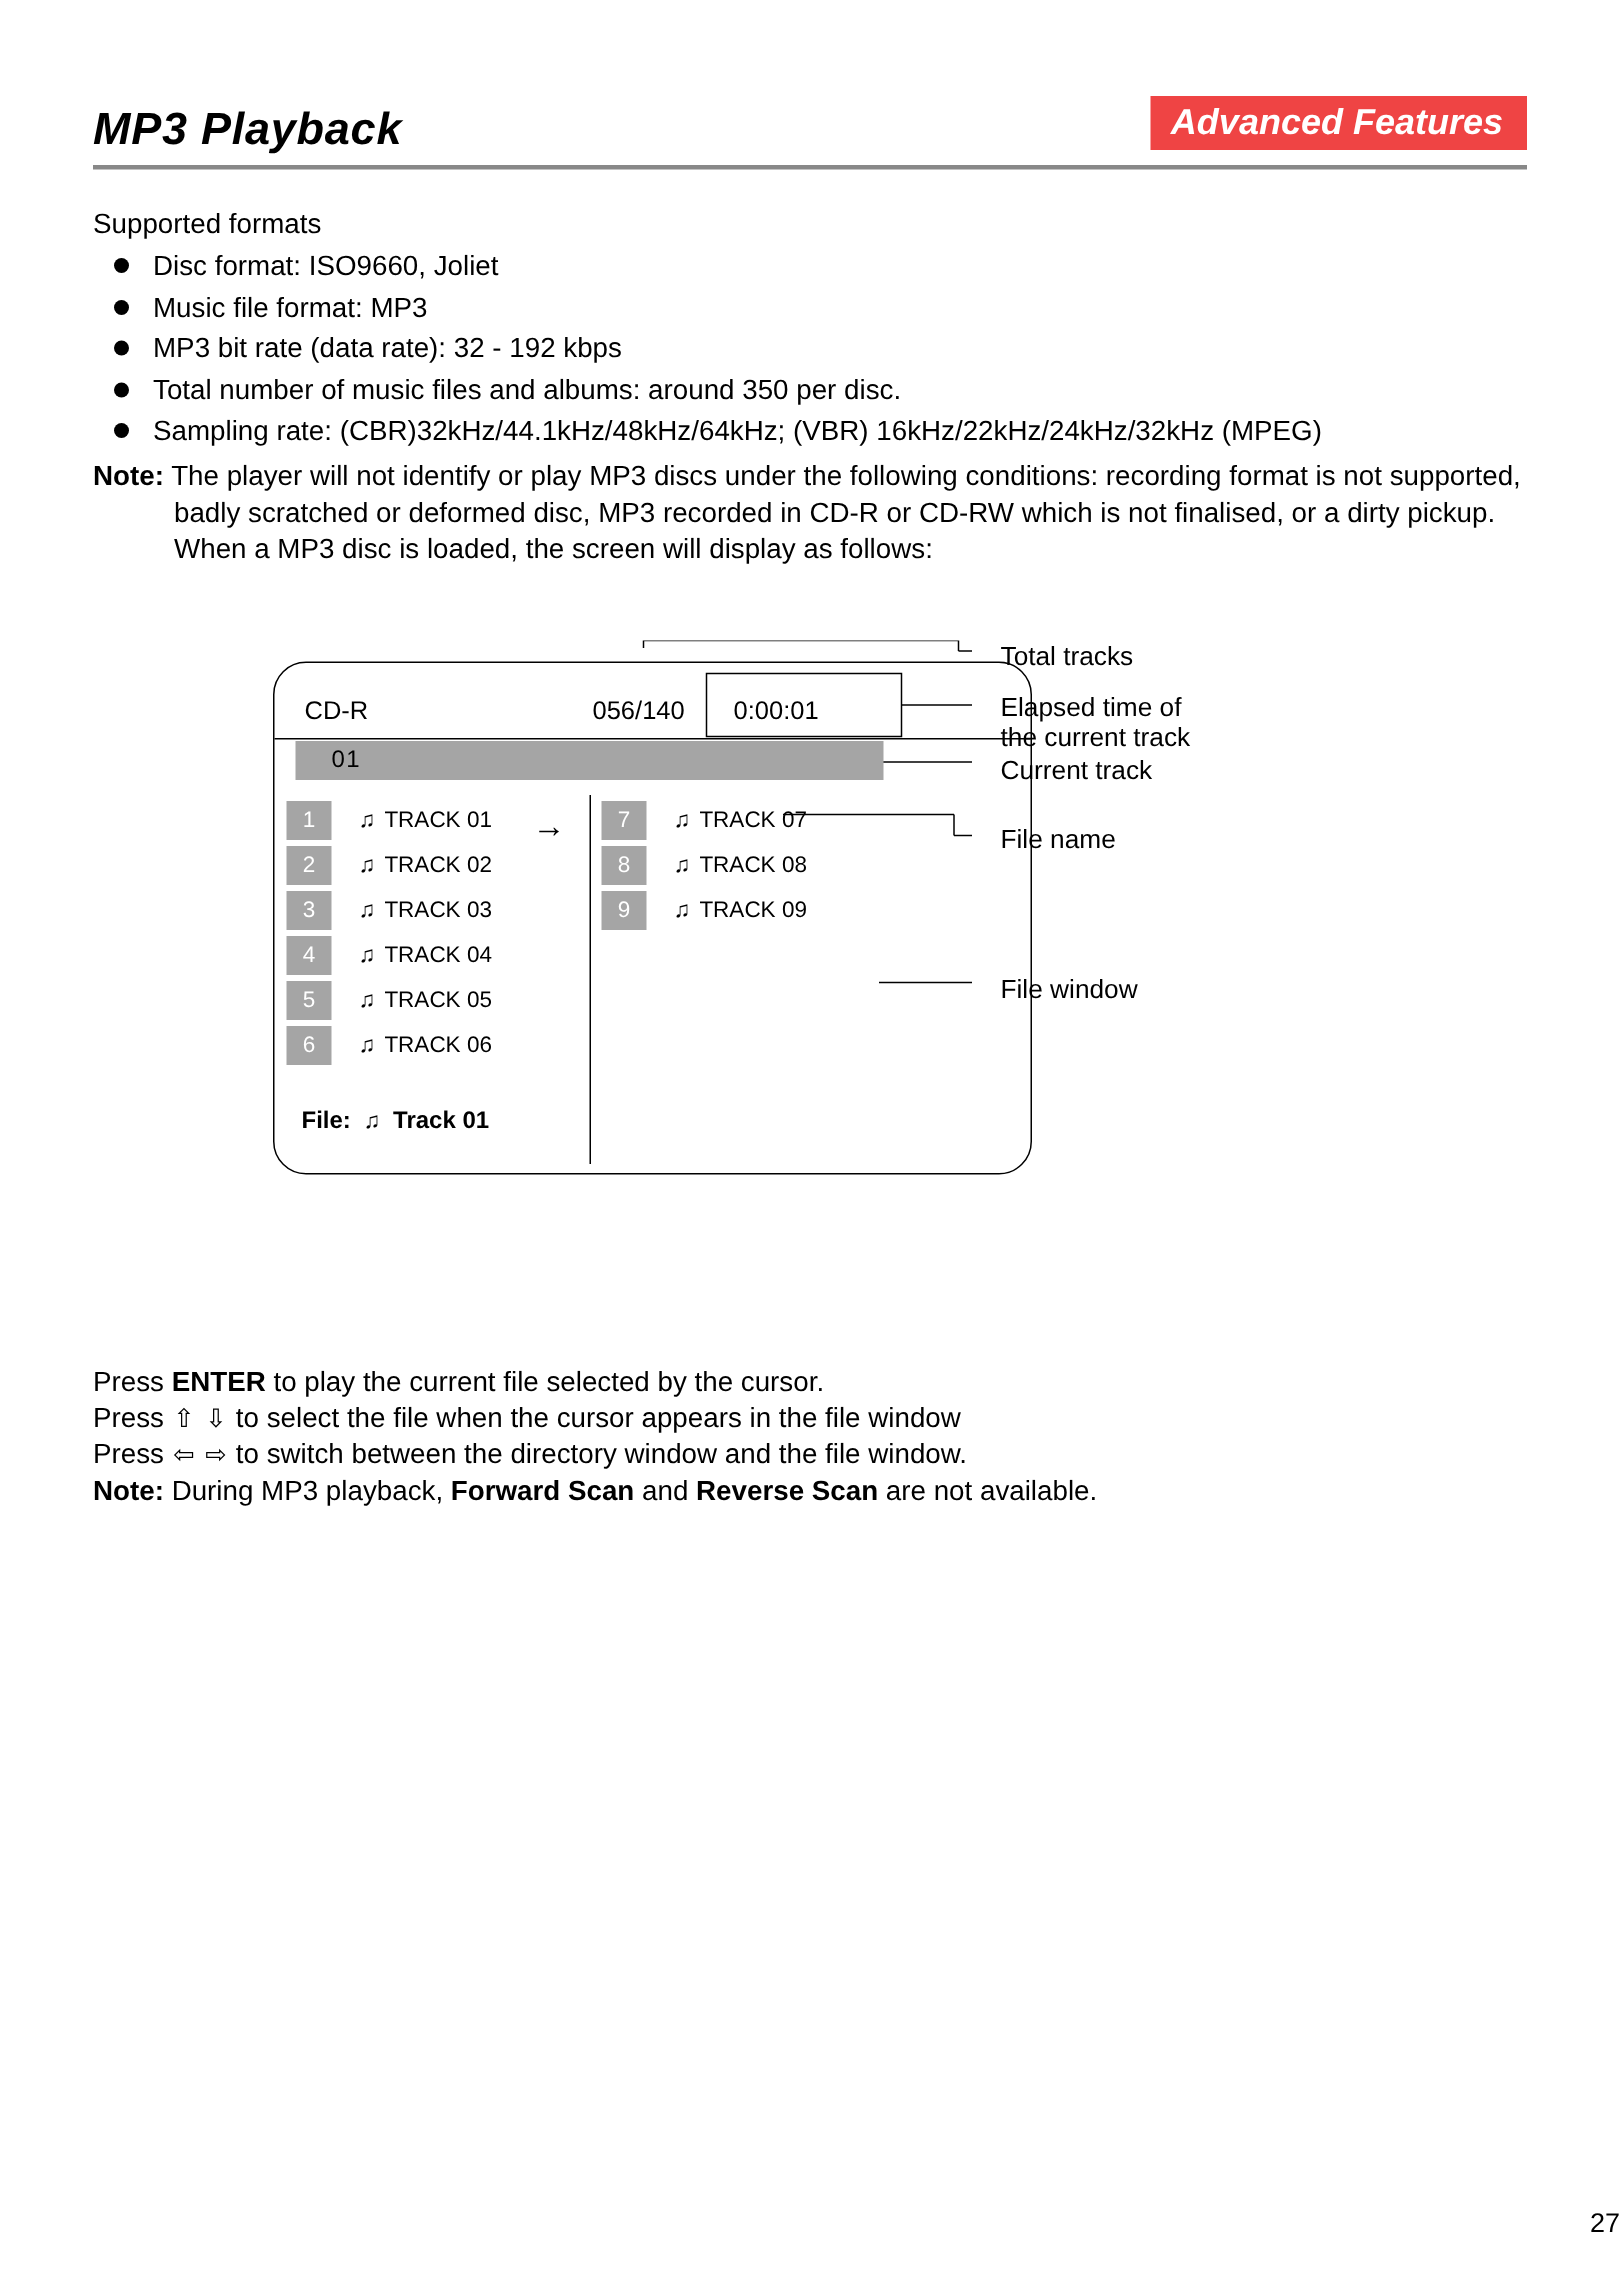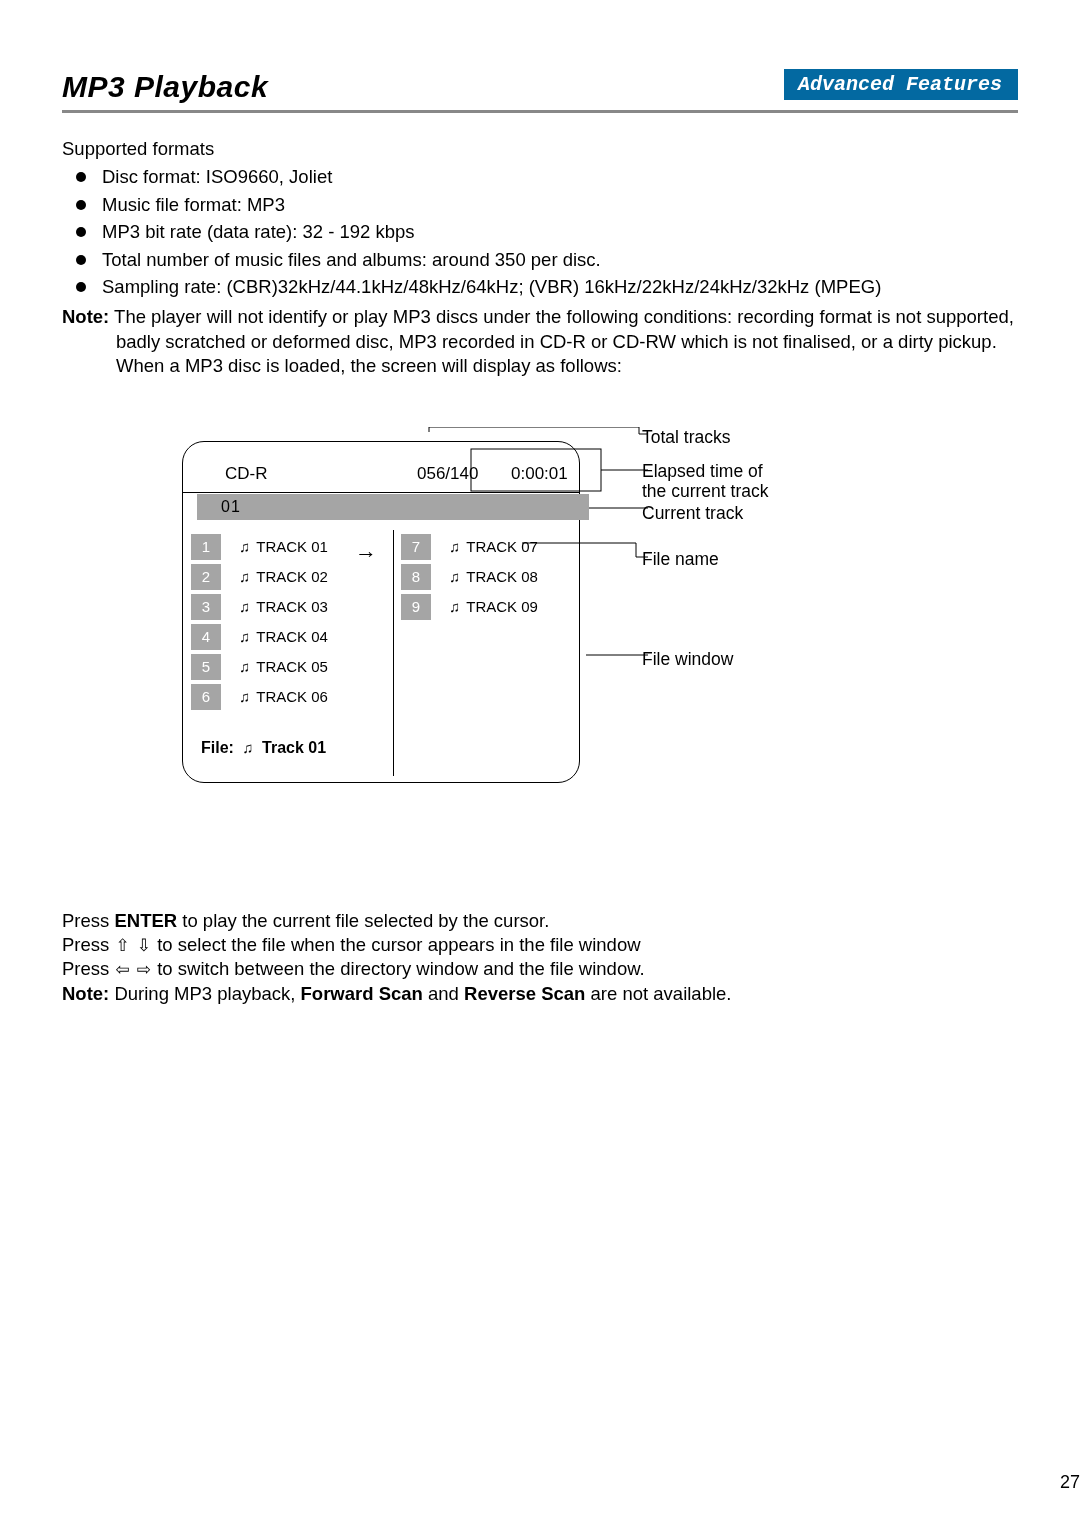--- a/index.html
+++ b/index.html
@@ -35,30 +35,29 @@
     letter-spacing: .5px;
     margin: 0 0 2px 0;
   }
   .title-rule {
     border: none;
     border-top: 3px solid #888;
     margin: 4px 0 0 0;
     width: 100%;
   }
   .section-badge {
-    background: #0369a1;
+    background: #ef4444;
     color: #fff;
     font-weight: 700;
     font-style: italic;
     padding: 4px 16px 4px 14px;
-    font-size: 20px;
+    font-size: 24px;
     margin-left: 24px;
     position: relative;
     top: -6px;
-    font-family: Liberation Mono, monospace;
   }
   .body {
     margin-top: 24px;
     font-size: 18.5px;
     line-height: 1.32;
   }
   ul.bullets {
     list-style: none;
     margin: 4px 0 0 0;
     padding: 0;
@@ -84,26 +83,25 @@
   .diagram-wrap {
     position: relative;
     width: 800px;
     height: 390px;
     margin: 48px 0 0 120px;
   }
   
   .osd {
     position: absolute;
     left: 0; top: 14px;
-    width: 398px;
+    width: 506px;
     height: 342px;
     border: 1.5px solid #000;
     border-radius: 22px;
     box-sizing: border-box;
-    padding-left: 22px;
   }
   .osd-head {
     position: relative;
     height: 36px;
     font-size: 17px;
   }
   .osd-head .cdr { position:absolute; left:20px; top:22px; }
   .osd-head .cnt { position:absolute; left:212px; top:22px; }
   .osd-head .tm  { position:absolute; left:306px; top:22px; }
   .osd-line { position:absolute; left:0; top:42px; right:0; border:none; border-top:1px solid #000; }
@@ -140,21 +138,21 @@
     font-size:22px; font-weight:700;
   }
   .osd-foot {
     position:absolute; left:18px; bottom:25px;
     font-size:16px;
     font-weight:bold;
   }
   .osd-foot .note { margin:0 4px 0 4px; font-size:15px; }
   
   .labels { position:absolute; left:460px; top:0; font-size:17.5px; }
-  .lab { position:absolute; white-space:nowrap; }
+  .lab { position:absolute; white-space:nowrap;margin-left:25px; }
   .l-total  { top:0; }
   .l-elap   { top:34px; line-height:1.15;}
   .l-cur    { top:76px; }
   .l-fname  { top:122px; }
   .l-fwin   { top:222px; }
   
   svg.leads { position:absolute; left:0; top:0; width:800px; height:390px; }
   .instr { margin-top: 92px; font-size:18.5px; line-height:1.32; }
   .glyph-outline {
     display:inline-block;

